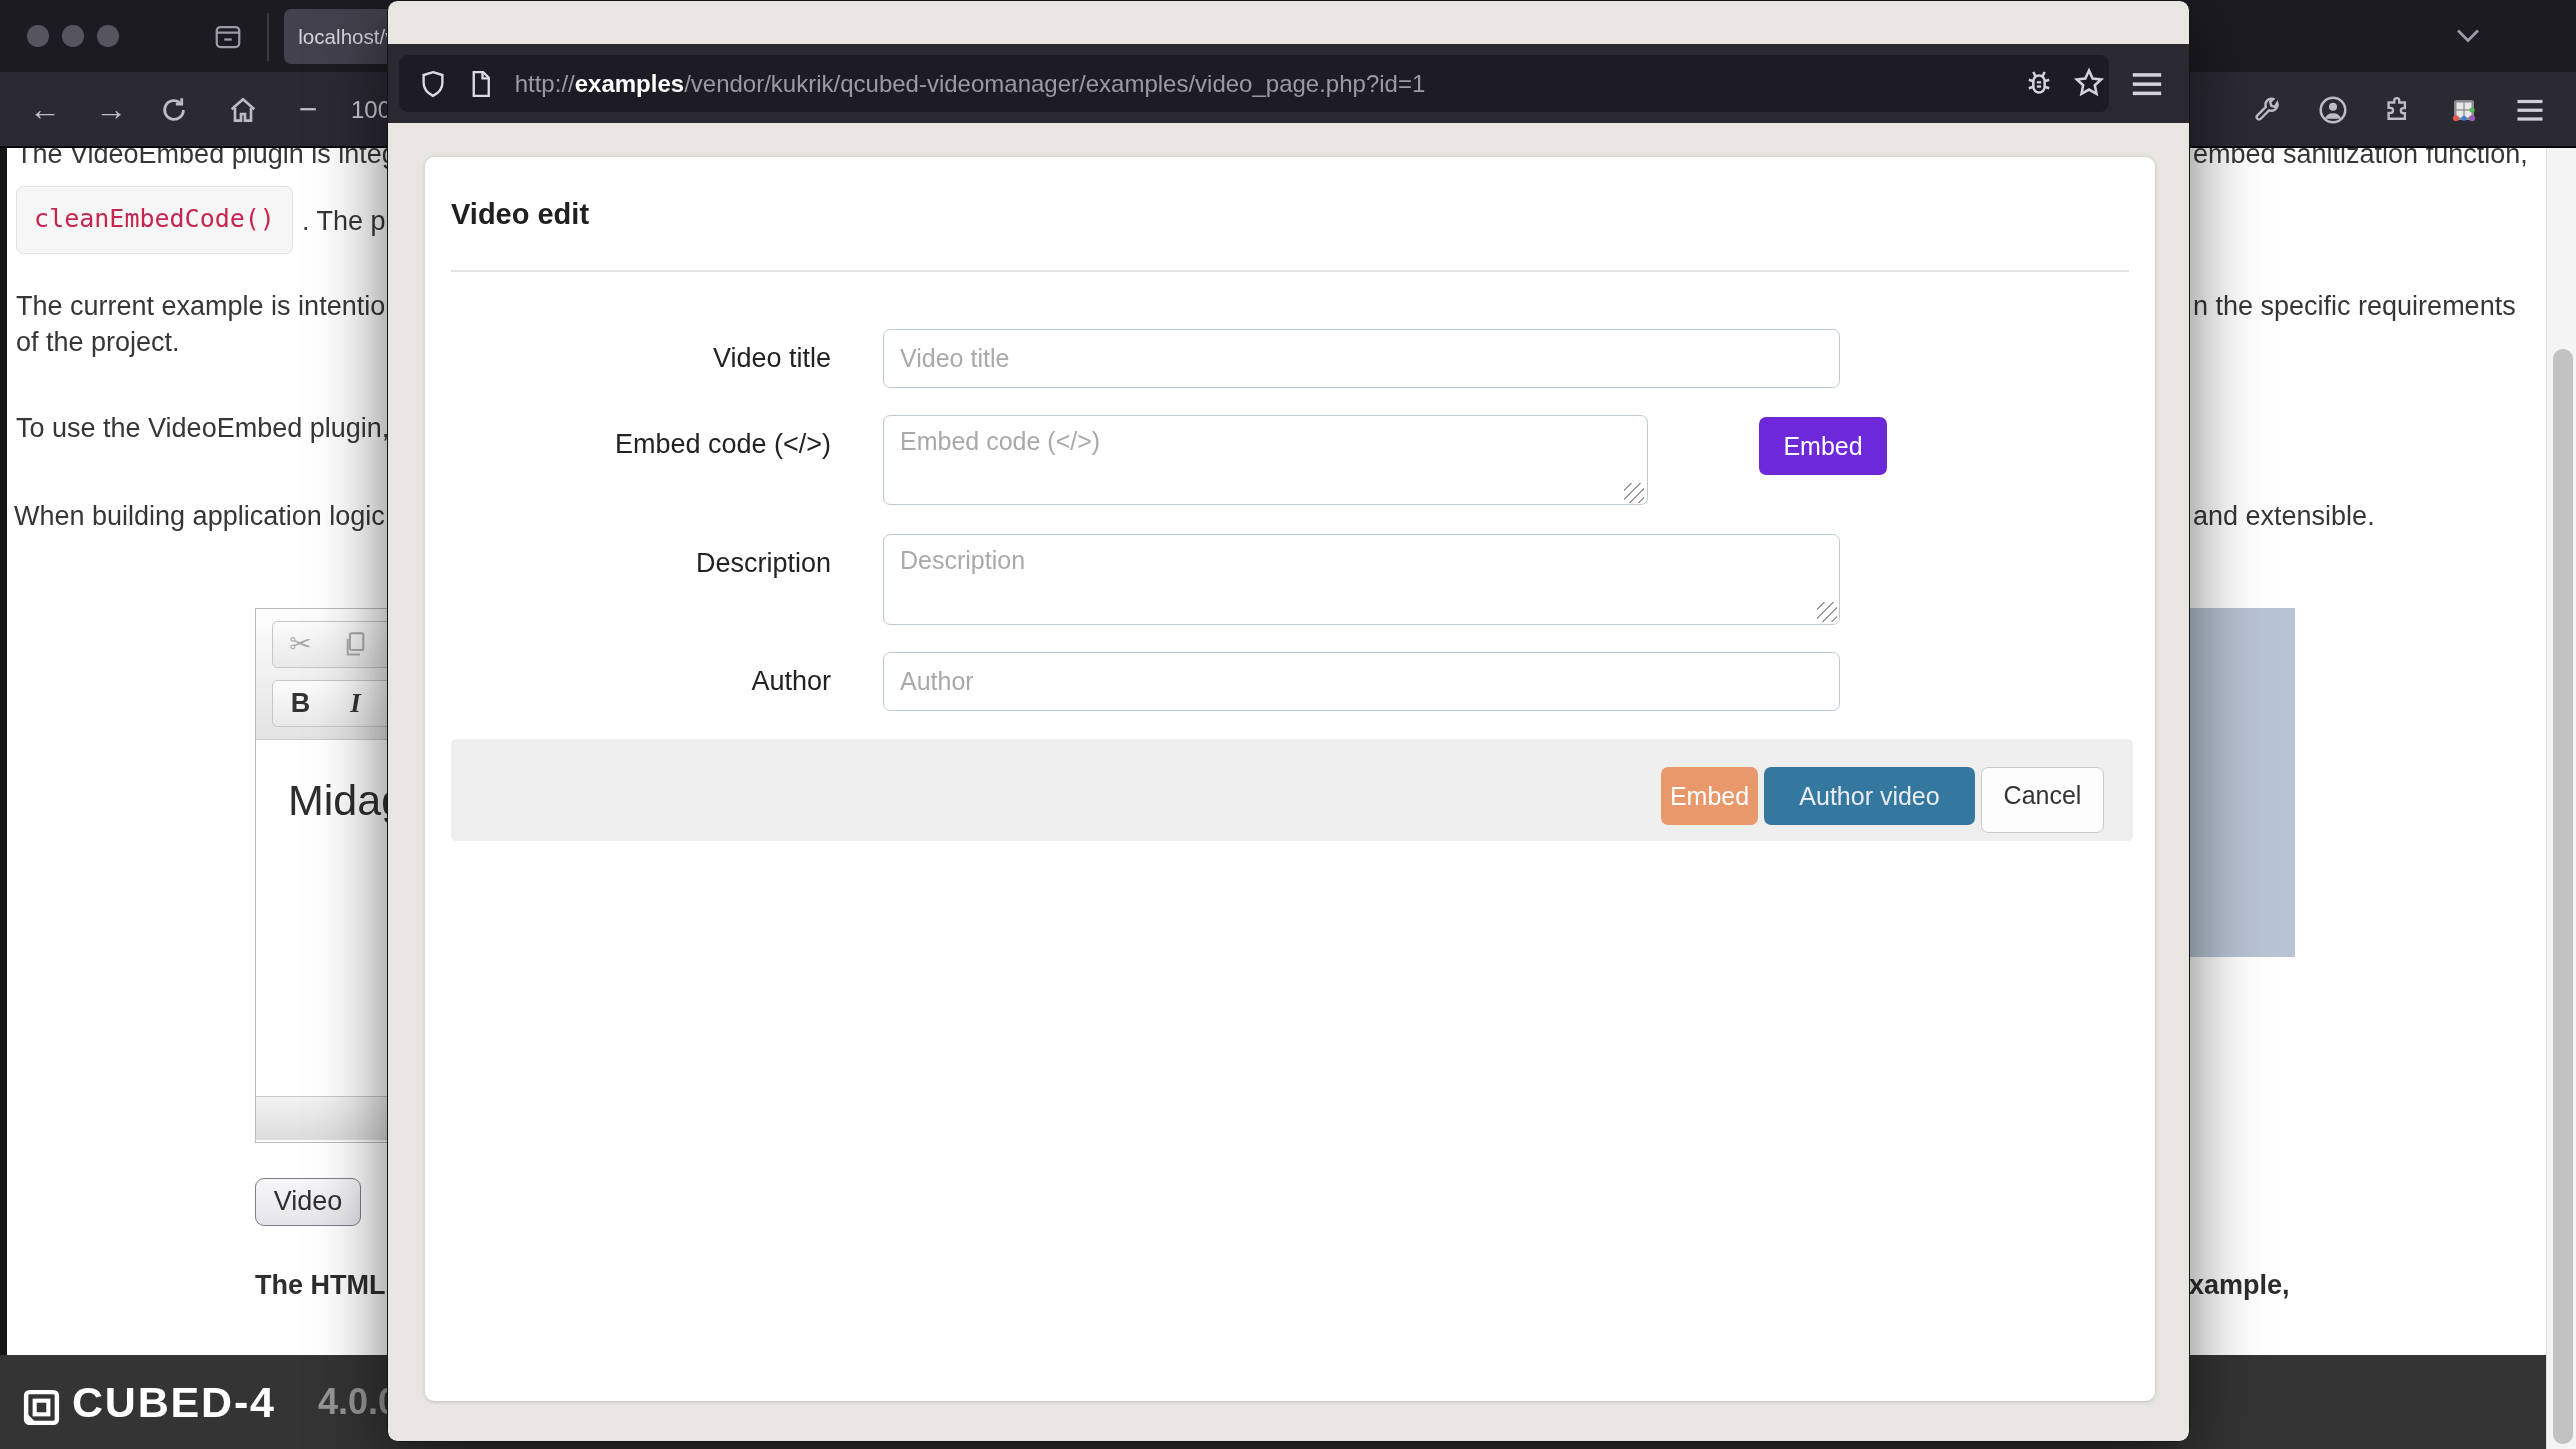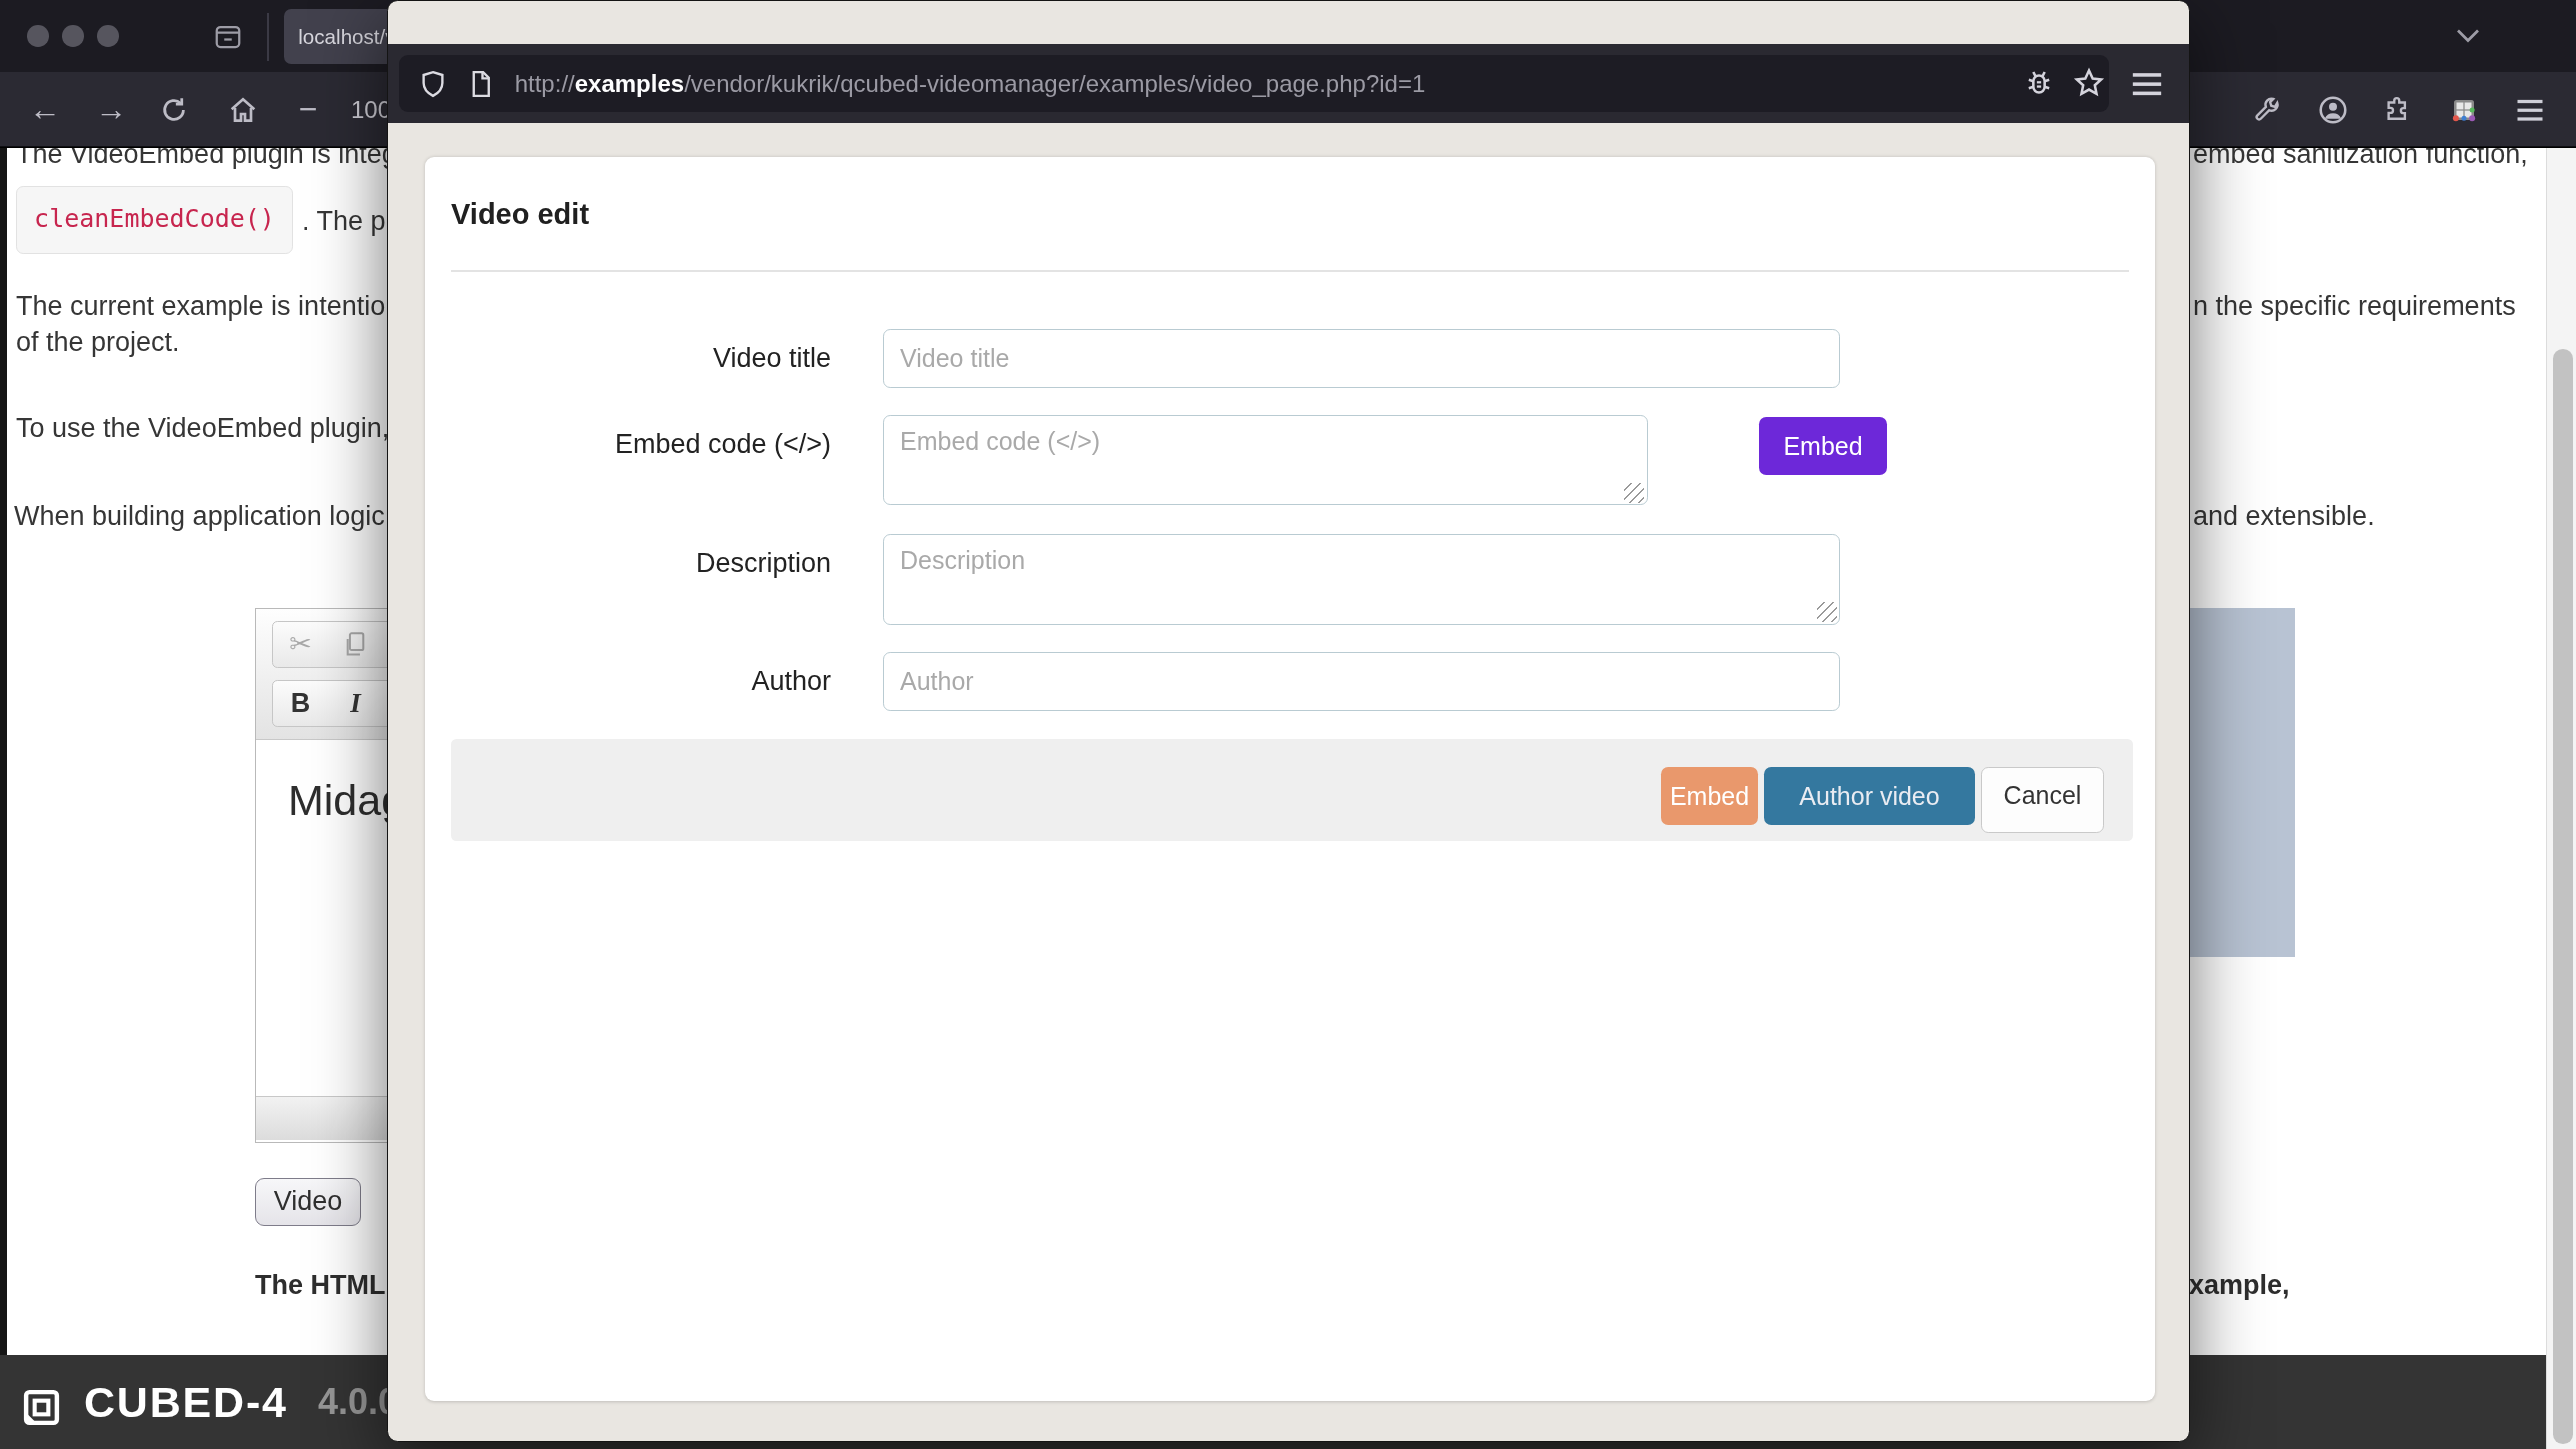--- a/index.html
+++ b/index.html
@@ -22,21 +22,21 @@
   .codeBox span{color:#c7254e;font-family:"DejaVu Sans Mono",monospace;font-size:25px;line-height:64px;}
   .blueBox{left:2111px;top:607px;width:184px;height:349px;background:#b8c3d3;}
   
   .editor{left:255px;top:607px;width:295px;height:535px;border:1.8px solid #b9b9b9;box-sizing:border-box;background:#fff;}
   .edToolbar{left:0;top:0;width:100%;height:131px;background:linear-gradient(#fefefe,#e3e3e3);border-bottom:0.9px solid #c8c8c8;box-sizing:border-box;}
   .edGroup{left:16px;width:234px;height:47px;background:linear-gradient(#fcfcfc,#e9e9e9);border:0.9px solid #c6c6c6;border-radius:5.4px;box-sizing:border-box;display:flex;align-items:center;}
   .edBtn{width:55px;text-align:center;font-size:27px;color:#a8a8a8;}
   .edContent{left:0;top:131px;width:100%;height:356px;background:#fff;}
   .edStatus{left:0;top:487px;width:100%;height:44px;background:linear-gradient(#f2f2f2,#dcdcdc);border-top:0.9px solid #c8c8c8;box-sizing:border-box;}
   .submitBtn{left:255px;top:1178px;width:106px;height:48px;border:1.8px solid #7e7c8a;border-radius:9px;background:linear-gradient(#f7f7f9,#e5e4e9);color:#2f2f2f;font-size:27px;line-height:45px;text-align:center;box-sizing:border-box;}
-  .brand{color:#fff;font-size:43px;font-weight:bold;letter-spacing:1.8px;line-height:94px;margin-left:12px;}
+  .brand{color:#fff;font-size:43px;font-weight:bold;letter-spacing:1.8px;line-height:94px;}
   .brandVer{color:#969696;font-size:36px;font-weight:bold;line-height:94px;}
   .scrollTrack{left:2546px;top:148px;width:30px;height:1301px;background:#f4f4f4;border-left:0.9px solid #dcdcdc;box-sizing:border-box;}
   .scrollThumb{left:2553px;top:349px;width:19.7px;height:1095px;background:#c2c2c2;border-radius:9.8px;}
   .leftEdge{left:0;top:148px;width:7.2px;height:1208px;background:#151515;}
   
   .popup{left:387px;top:0;width:1803px;height:1442px;border-radius:10.7px;overflow:hidden;background:#e9e6e1;box-shadow:0 22.4px 72px rgba(0,0,0,.55);border:0.9px solid #141414;box-sizing:border-box;}
   .pTitlebar{left:0;top:0;width:100%;height:43px;background:#3b393c;border-bottom:0.9px solid #19181c;box-sizing:border-box;}
   .pTitle{width:100%;text-align:center;color:#d6d5d7;font-size:24px;font-weight:600;line-height:41px;}
   .tl{width:21.5px;height:21.5px;border-radius:50%;top:10.7px;}
   .pToolbar{left:0;top:43px;width:100%;height:79px;background:#2a2931;}

